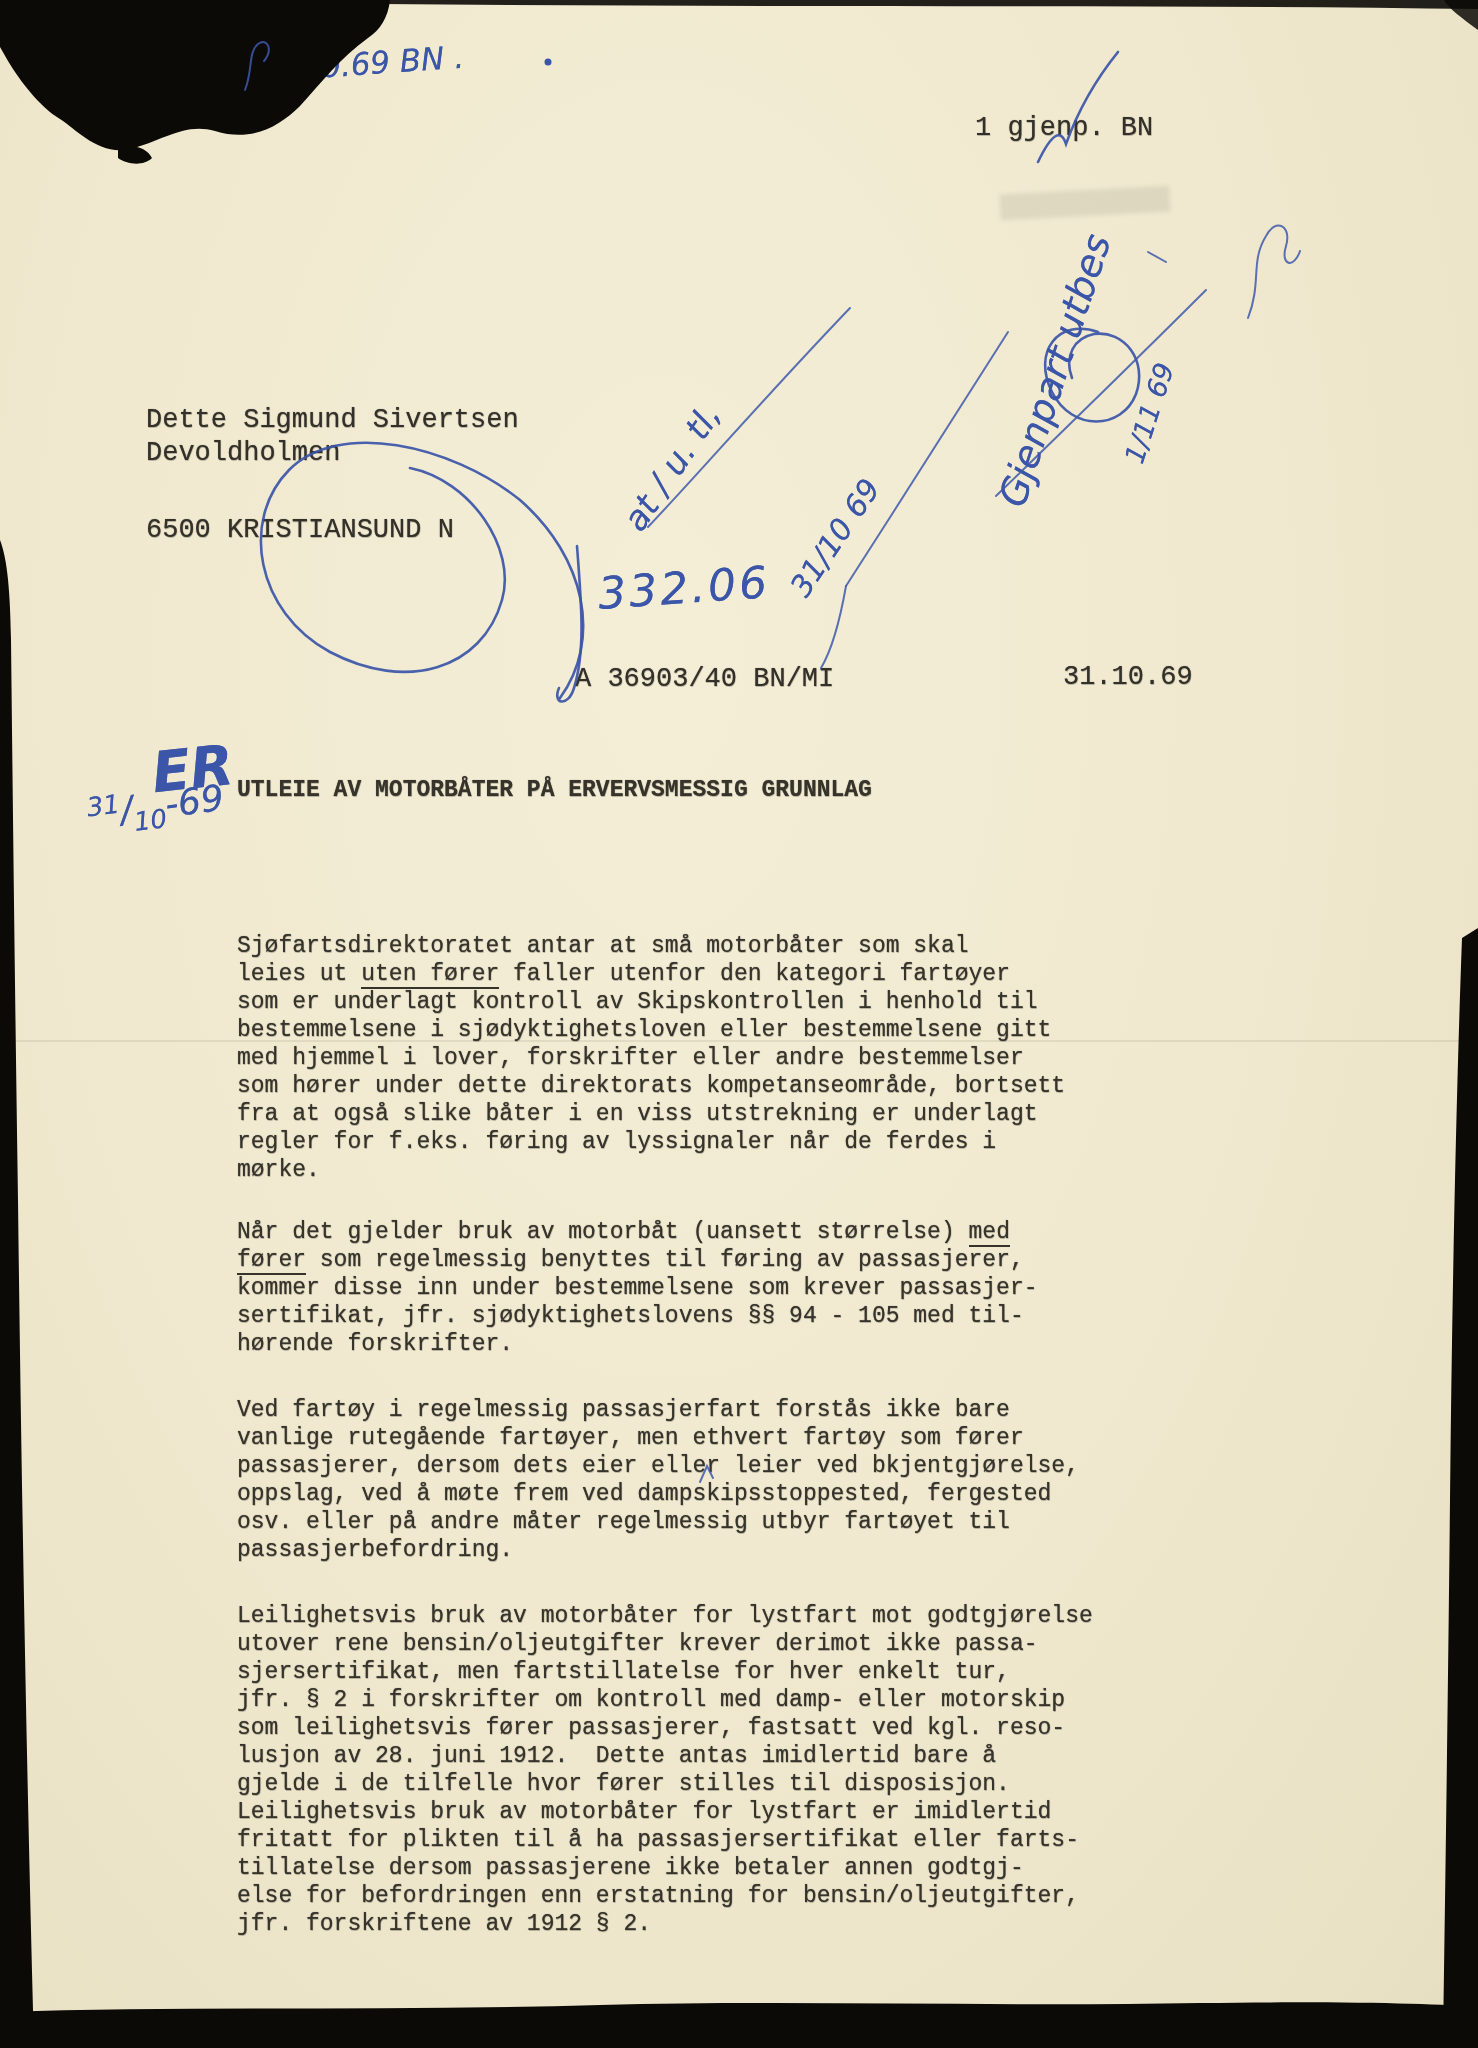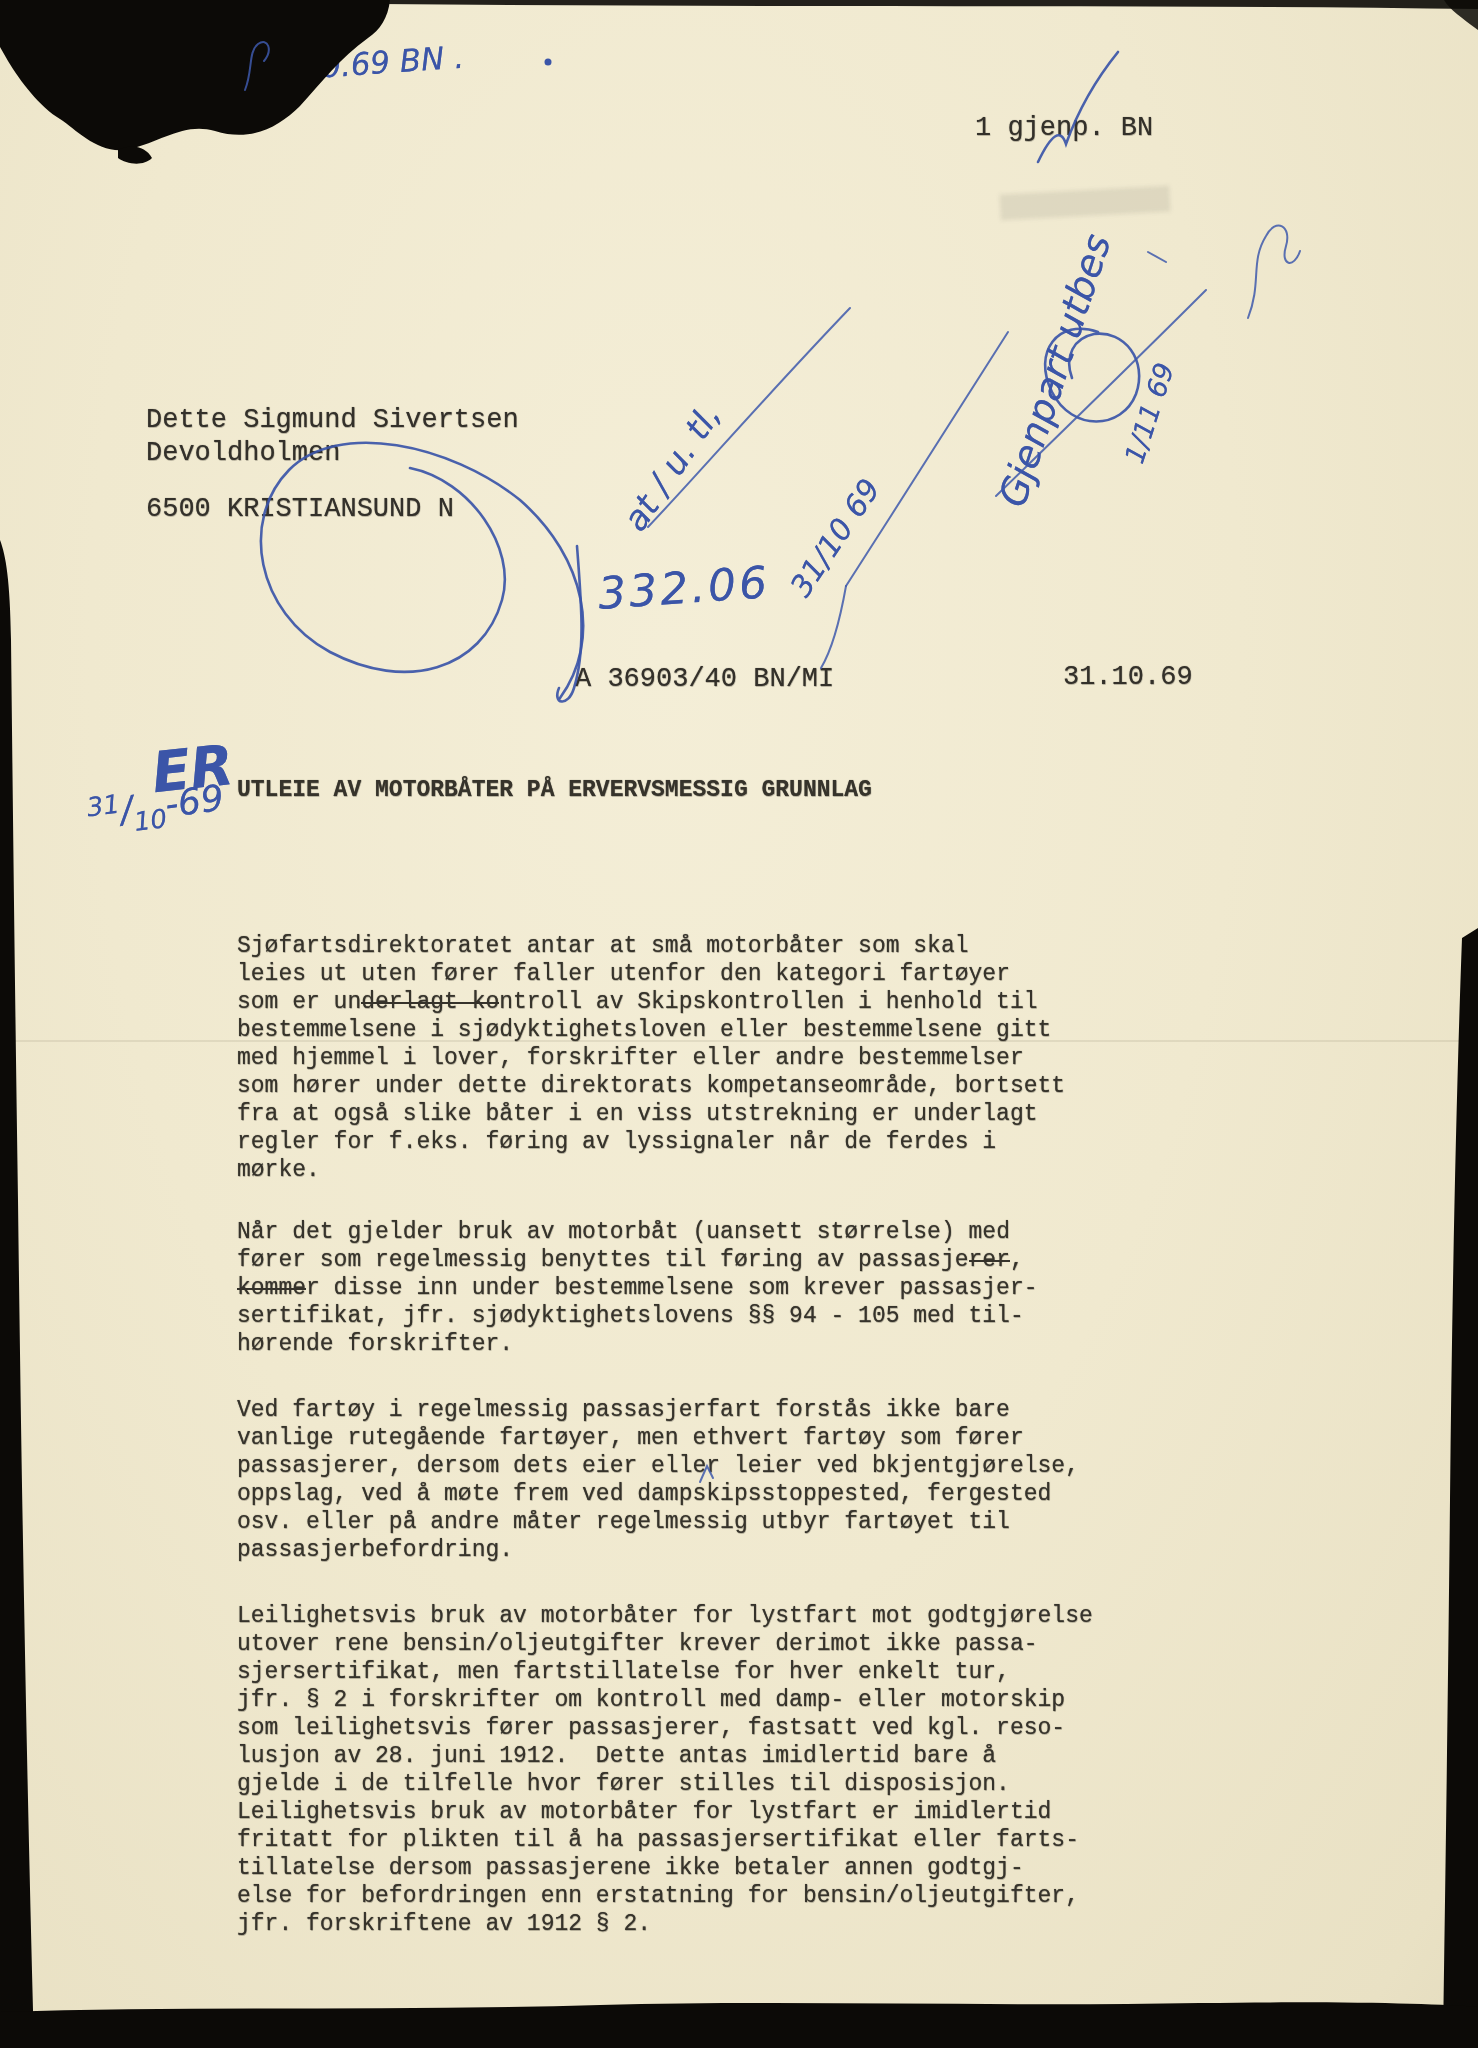--- a/index.html
+++ b/index.html
@@ -7,21 +7,21 @@
     position:relative;width:1478px;height:2048px;overflow:hidden;
     background:radial-gradient(ellipse at 45% 32%, #f4eed7 0%, #f0e9cf 50%, #e9e1c4 92%, #e4dcbe 100%);
     font-family:"Liberation Mono", monospace;
   }
   .typed-sm{position:absolute;font:400 23px/28px "Liberation Mono",monospace;color:#36332b;
     text-shadow:0 0 1px rgba(54,51,43,.65), .5px .5px 0 rgba(54,51,43,.25);white-space:pre;}
   .typed-lg{position:absolute;font:400 27px/33px "Liberation Mono",monospace;color:#33302a;
     text-shadow:0 0 1px rgba(54,51,43,.6), .5px .5px 0 rgba(54,51,43,.25);white-space:pre;}
   .title{font-weight:700;}
   .para .line{display:block;height:28px;white-space:pre;}
-  .para .u{border-bottom:2px solid #36332b;padding-bottom:15px;}
+  .para .u{border-bottom:2px solid #36332b;padding-bottom:0;}
   .hand{position:absolute;font-family:"DejaVu Sans",sans-serif;font-style:italic;color:#3b55a8;
     text-shadow:0 0 .6px rgba(59,85,168,.75);white-space:pre;}
   #hand-overwrite{left:252px;top:46px;font-size:31px;transform:rotate(-4deg);}
   #hand-case{left:598px;top:562px;font-size:44px;transform:rotate(-4deg);letter-spacing:3px;}
   #hand-diag-note{left:648px;top:498px;font-size:34px;transform:rotate(-56deg);transform-origin:left bottom;}
   #hand-diag-date{left:812px;top:568px;font-size:30px;transform:rotate(-56deg);transform-origin:left bottom;}
   #hand-right-note{left:1032px;top:468px;font-size:38px;transform:rotate(-72deg);transform-origin:left bottom;}
   #hand-right-date{left:1148px;top:436px;font-size:27px;transform:rotate(-72deg);transform-origin:left bottom;}
   #hand-margin{left:42px;top:746px;font-size:36px;transform:rotate(-7deg);}
   #hand-margin .fnum{font-size:.72em;vertical-align:10px;}
@@ -41,21 +41,21 @@
 
   <div class="crease" style="top:1040px;"></div>
   <div class="smudge" style="left:1000px;top:190px;width:170px;height:26px;transform:rotate(-3deg);"></div>
 
   <div class="typed-lg" style="left:122px;top:52px;">27.10.69 BN</div>
   <div class="typed-lg" style="left:122px;top:85px;">28.10.69 RG</div>
   <div class="typed-lg" style="left:975px;top:112px;">1 gjenp. BN</div>
 
   <div class="typed-lg" style="left:146px;top:404px;">Dette Sigmund Sivertsen</div>
   <div class="typed-lg" style="left:146px;top:437px;">Devoldholmen</div>
-  <div class="typed-lg" style="left:146px;top:493px;">6500 KRISTIANSUND N</div>
+  <div class="typed-lg" style="left:146px;top:514px;">6500 KRISTIANSUND N</div>
 
   <div class="typed-lg" style="left:575px;top:663px;">A 36903/40 BN/MI</div>
   <div class="typed-lg" style="left:1063px;top:661px;">31.10.69</div>
 
   <div class="typed-sm title" style="left:237px;top:776px;">UTLEIE AV MOTORBÅTER PÅ ERVERVSMESSIG GRUNNLAG</div>
 
   <div class="typed-sm para" style="left:237px;top:932px;"><div class="line"><span>Sjøfartsdirektoratet antar at små motorbåter som skal</span></div><div class="line"><span>leies ut </span><span class="u">uten fører</span><span> faller utenfor den kategori fartøyer</span></div><div class="line"><span>som er underlagt kontroll av Skipskontrollen i henhold til</span></div><div class="line"><span>bestemmelsene i sjødyktighetsloven eller bestemmelsene gitt</span></div><div class="line"><span>med hjemmel i lover, forskrifter eller andre bestemmelser</span></div><div class="line"><span>som hører under dette direktorats kompetanseområde, bortsett</span></div><div class="line"><span>fra at også slike båter i en viss utstrekning er underlagt</span></div><div class="line"><span>regler for f.eks. føring av lyssignaler når de ferdes i</span></div><div class="line"><span>mørke.</span></div></div>
   <div class="typed-sm para" style="left:237px;top:1218px;"><div class="line"><span>Når det gjelder bruk av motorbåt (uansett størrelse) </span><span class="u">med</span></div><div class="line"><span class="u">fører</span><span> som regelmessig benyttes til føring av passasjerer,</span></div><div class="line"><span>kommer disse inn under bestemmelsene som krever passasjer-</span></div><div class="line"><span>sertifikat, jfr. sjødyktighetslovens §§ 94 - 105 med til-</span></div><div class="line"><span>hørende forskrifter.</span></div></div>
   <div class="typed-sm para" style="left:237px;top:1396px;"><div class="line"><span>Ved fartøy i regelmessig passasjerfart forstås ikke bare</span></div><div class="line"><span>vanlige rutegående fartøyer, men ethvert fartøy som fører</span></div><div class="line"><span>passasjerer, dersom dets eier eller leier ved bkjentgjørelse,</span></div><div class="line"><span>oppslag, ved å møte frem ved dampskipsstoppested, fergested</span></div><div class="line"><span>osv. eller på andre måter regelmessig utbyr fartøyet til</span></div><div class="line"><span>passasjerbefordring.</span></div></div>
   <div class="typed-sm para" style="left:237px;top:1602px;"><div class="line"><span>Leilighetsvis bruk av motorbåter for lystfart mot godtgjørelse</span></div><div class="line"><span>utover rene bensin/oljeutgifter krever derimot ikke passa-</span></div><div class="line"><span>sjersertifikat, men fartstillatelse for hver enkelt tur,</span></div><div class="line"><span>jfr. § 2 i forskrifter om kontroll med damp- eller motorskip</span></div><div class="line"><span>som leilighetsvis fører passasjerer, fastsatt ved kgl. reso-</span></div><div class="line"><span>lusjon av 28. juni 1912.  Dette antas imidlertid bare å</span></div><div class="line"><span>gjelde i de tilfelle hvor fører stilles til disposisjon.</span></div><div class="line"><span>Leilighetsvis bruk av motorbåter for lystfart er imidlertid</span></div><div class="line"><span>fritatt for plikten til å ha passasjersertifikat eller farts-</span></div><div class="line"><span>tillatelse dersom passasjerene ikke betaler annen godtgj-</span></div><div class="line"><span>else for befordringen enn erstatning for bensin/oljeutgifter,</span></div><div class="line"><span>jfr. forskriftene av 1912 § 2.</span></div></div>

